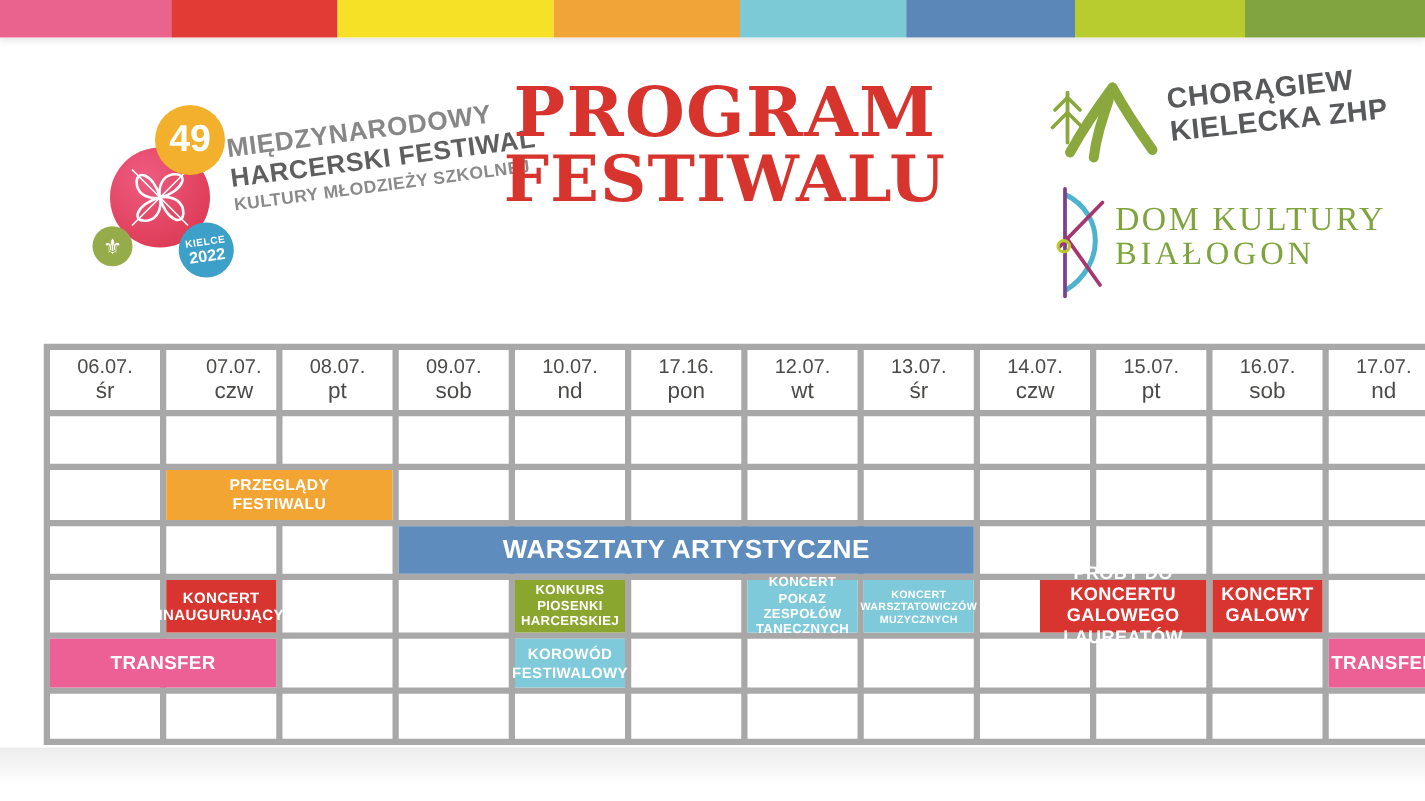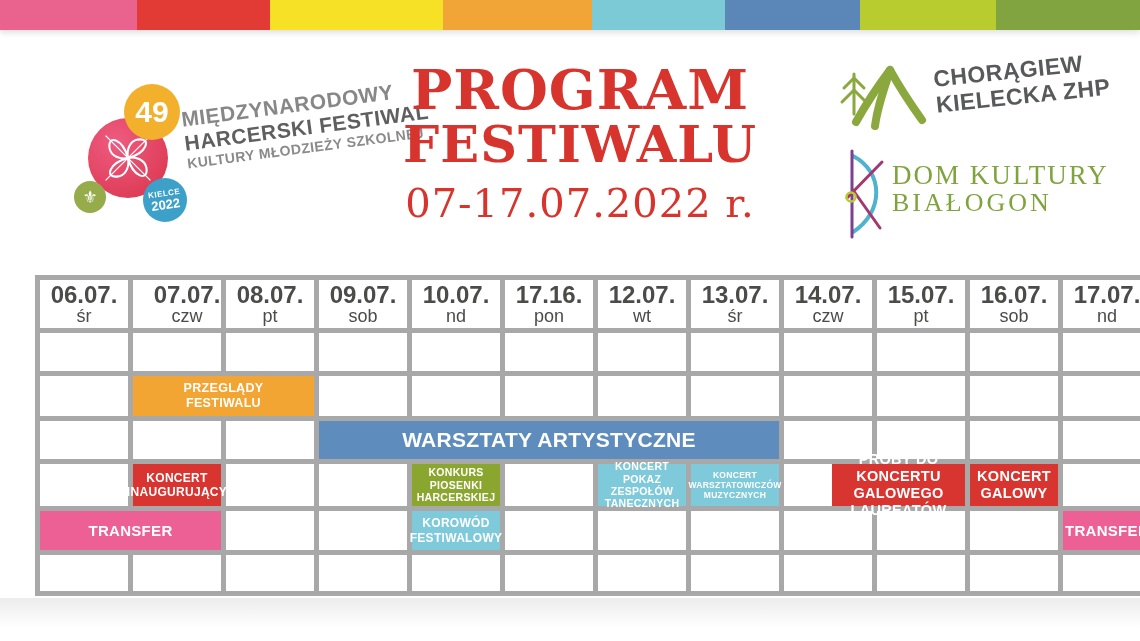--- a/index.html
+++ b/index.html
@@ -46,21 +46,21 @@
   .dkb-l1 { font-size:27px; letter-spacing:2px; }
   .dkb-l2 { font-size:26px; letter-spacing:3px; line-height:0.95; }
   
   .grid { position:absolute; left:35px; top:275px; width:1121px;
           background:#a8a8a8; padding:5px;
           display:grid; grid-template-columns:repeat(12, 88px);
           grid-template-rows:48px 38px 40px 38px 42px 39px 36px; gap:5px; }
   .cell { background:#ffffff; }
   .day-head { background:#ffffff; display:flex; flex-direction:column;
               align-items:center; justify-content:center; color:#4b4b49; }
-  .day-date { font-size:24px; font-weight:700; line-height:1.05; }
+  .day-date { font-size:16px; font-weight:400; line-height:1.05; }
   .day-dow  { font-size:18px; font-weight:500; line-height:1.05; }
   .bar { color:#ffffff; font-weight:700; display:flex; flex-direction:column;
          align-items:center; justify-content:center; text-align:center;
          line-height:1.18; letter-spacing:0.3px; z-index:2; }
   .bottom-shade { position:absolute; left:0; top:598px; width:1140px; height:43px;
                   background:linear-gradient(to bottom, rgba(150,150,150,0.18), rgba(255,255,255,0) 70%); }
   svg { display:block; }
 </style>
 </head>
 <body>
@@ -105,21 +105,20 @@
   <div class="festival-text">
     <div class="ft1">MIĘDZYNARODOWY</div>
     <div class="ft2">HARCERSKI FESTIWAL</div>
     <div class="ft3">KULTURY MŁODZIEŻY SZKOLNEJ</div>
   </div>
 </div>
 
 <div class="title-block" style="color: rgb(215, 52, 46);">
   <div class="title-l1">PROGRAM</div>
   <div class="title-l2">FESTIWALU</div>
-  <div class="title-dates">07-17.07.2022 r.</div>
 </div>
 
 <div class="zhp-block">
   <span>
     <svg width="100" height="95" viewBox="0 0 100 95" fill="none" stroke="#8aa83e" stroke-linecap="round">
       <g stroke-width="3">
         <path d="M24 18 L24 58"></path>
         <path d="M24 22 L14 32 M24 22 L34 32"></path>
         <path d="M24 34 L12 46 M24 34 L36 46"></path>
       </g>

